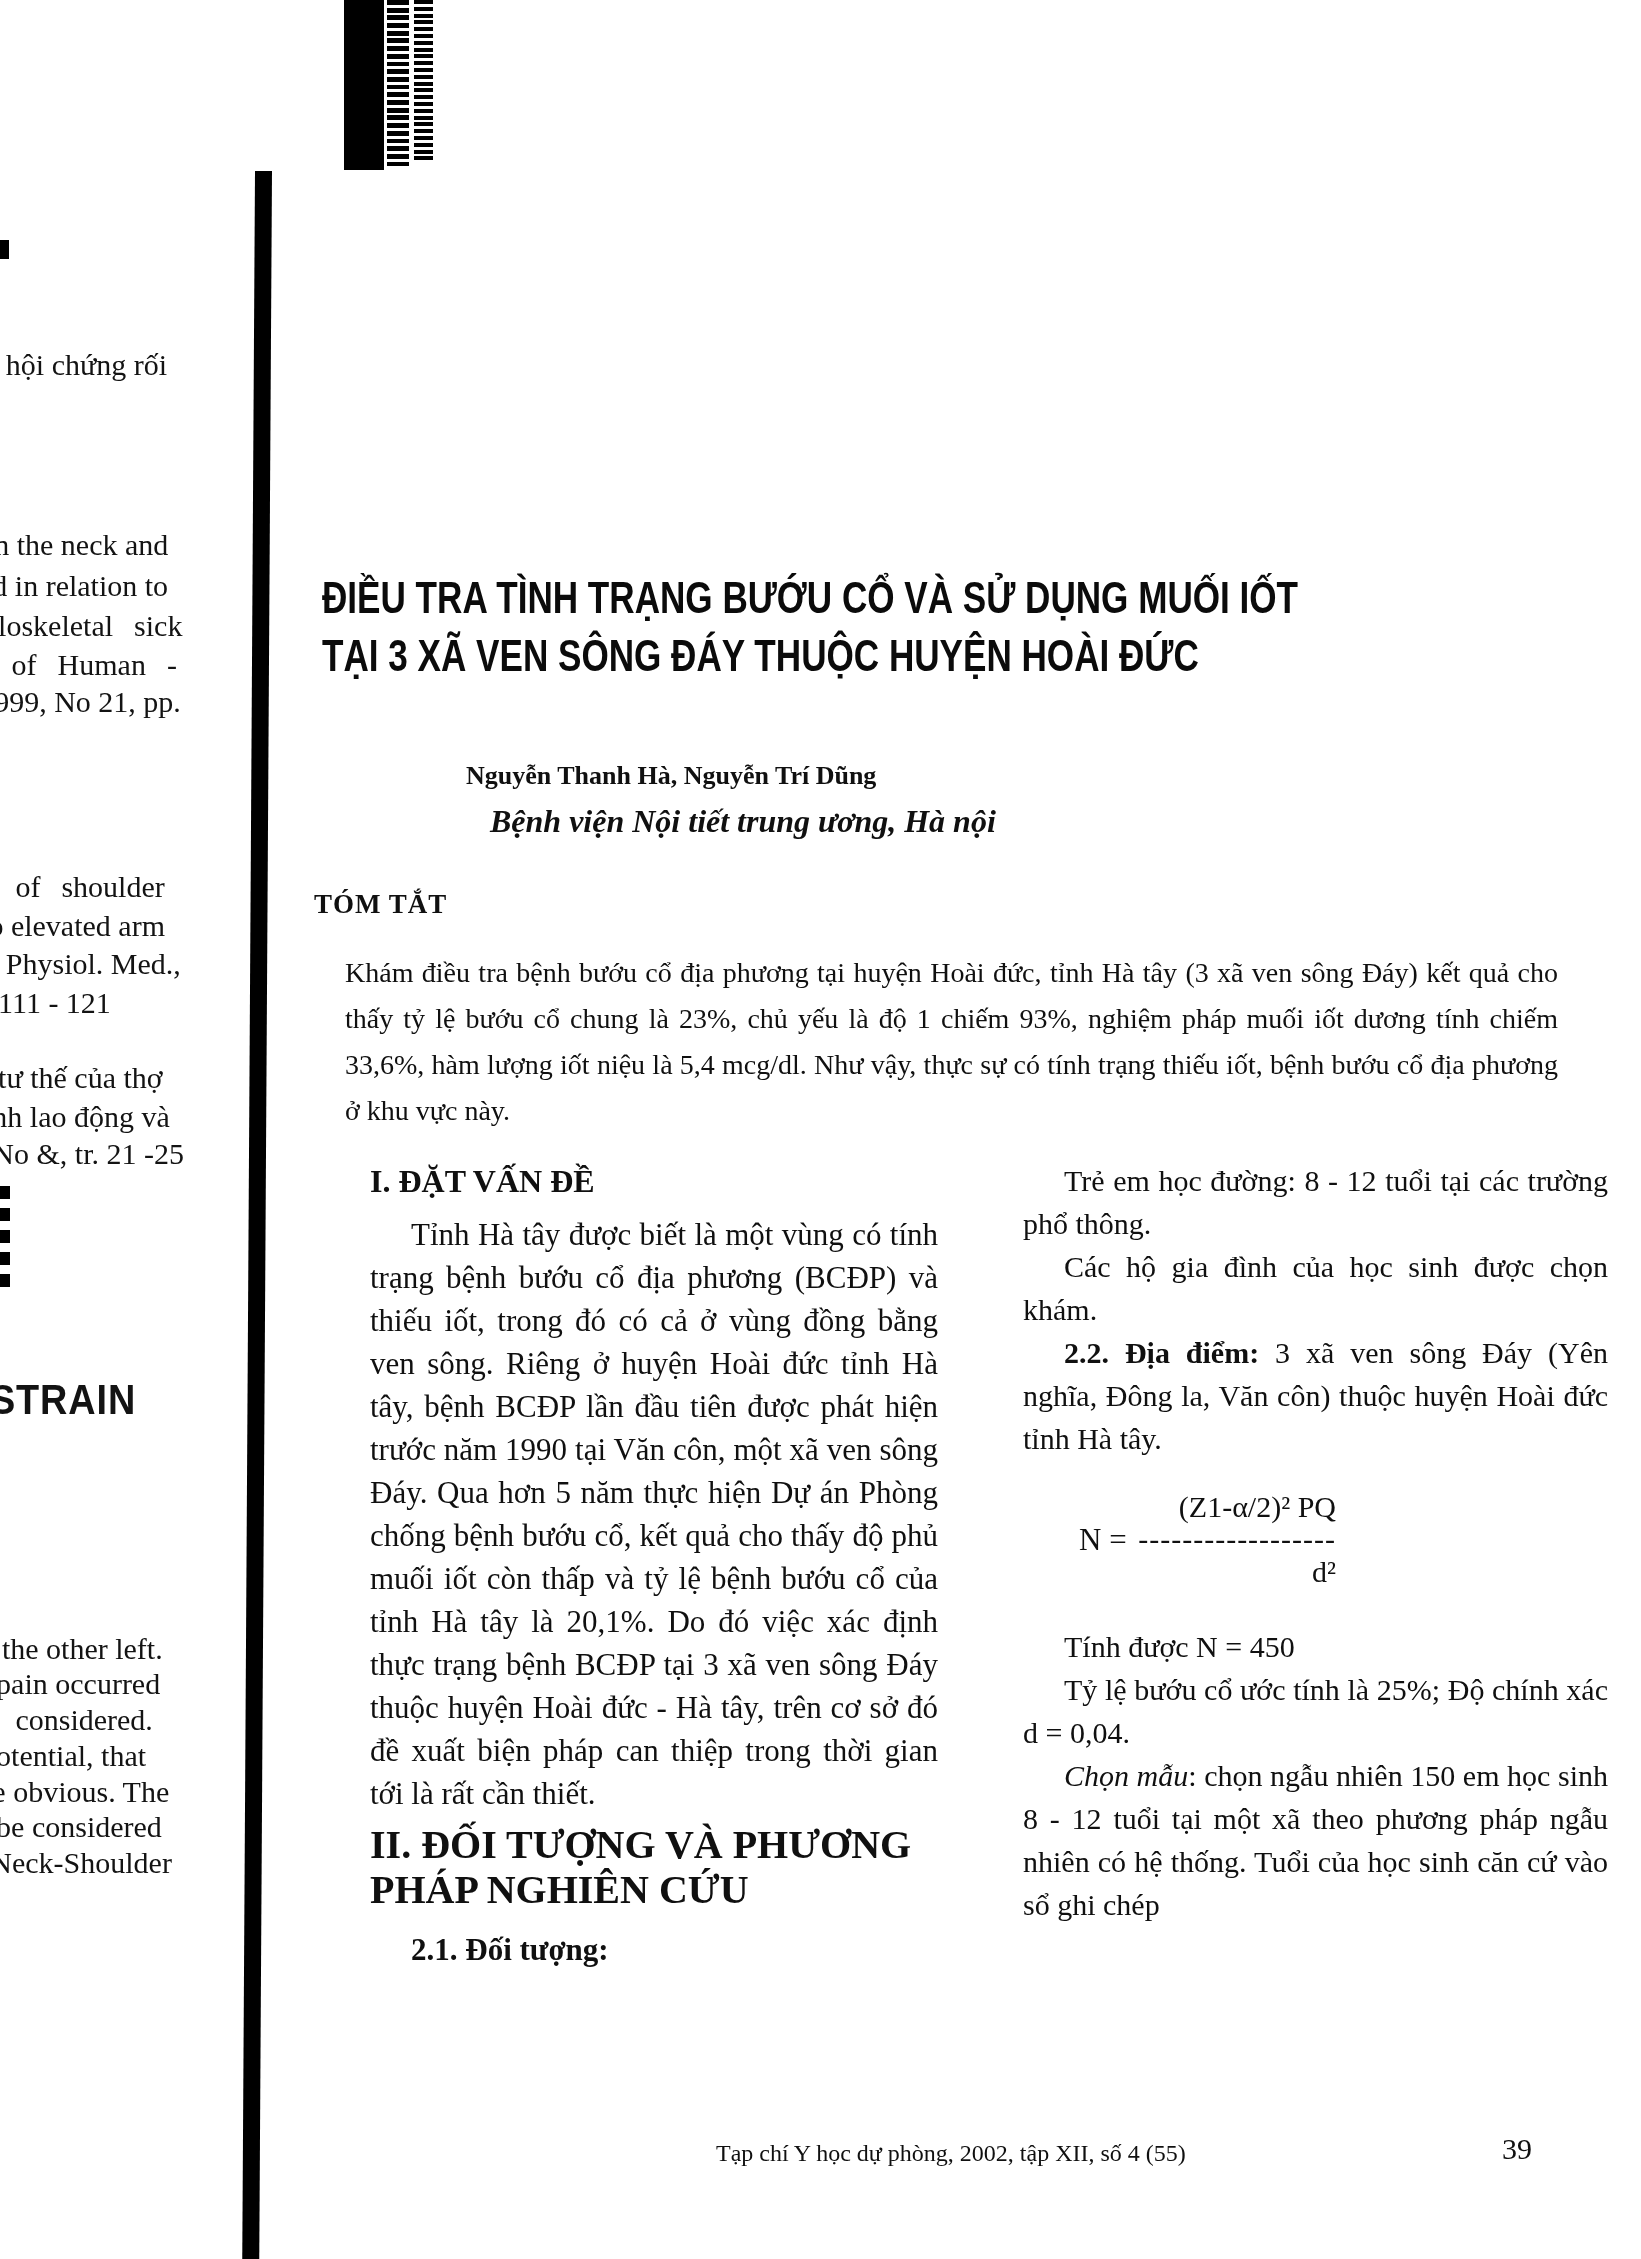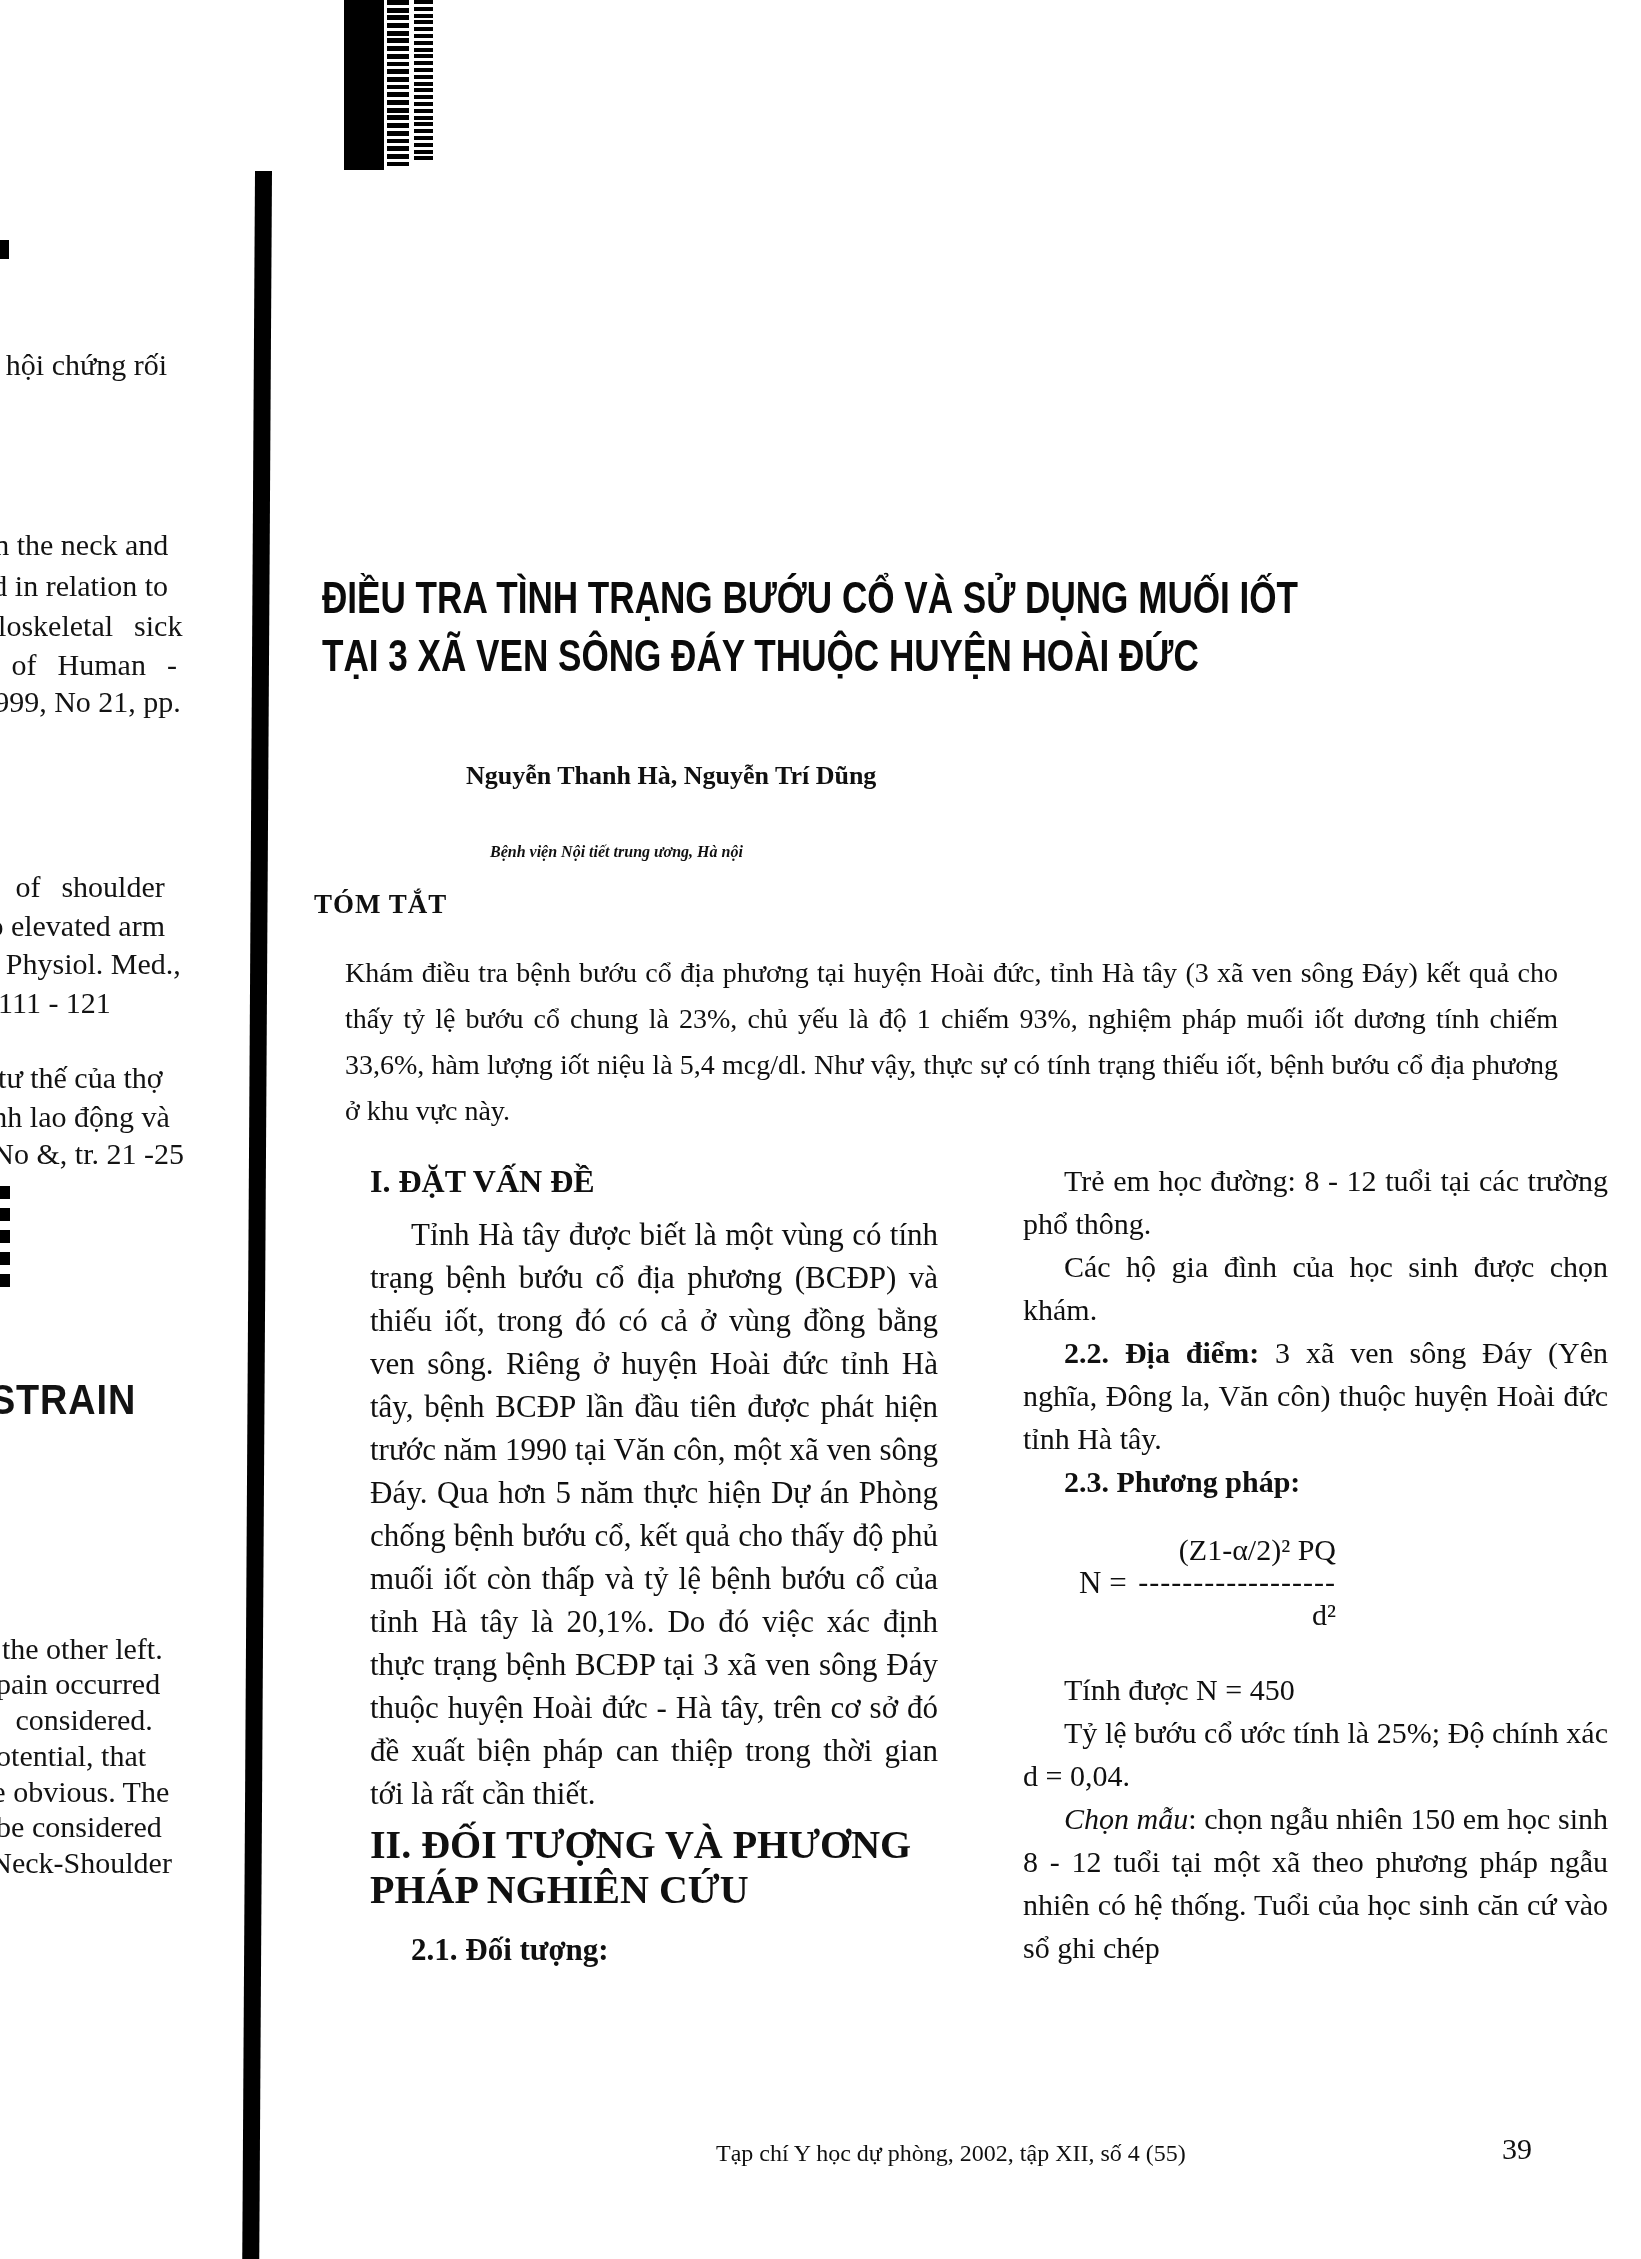--- a/index.html
+++ b/index.html
@@ -19,21 +19,21 @@
   .dash-mark   { position:absolute; left:0; top:1186px; width:9.7px; height:102px;
                  background:repeating-linear-gradient(180deg,#000 0 12.6px, transparent 12.6px 22px); }
 
   
   .title-line {
     position:absolute; left:322px; font-family:"Liberation Sans", sans-serif;
     font-weight:bold; font-size:45px; line-height:1; white-space:nowrap;
     transform:scaleX(0.78); transform-origin:left top; color:#0b0b0b;
   }
   .authors     { position:absolute; left:466px; top:761px; font-weight:bold; font-size:26px; white-space:nowrap; }
-  .affiliation { position:absolute; left:490px; top:803px; font-weight:bold; font-style:italic; font-size:16px; white-space:nowrap;margin-top:40px; }
+  .affiliation { position:absolute; left:490px; top:803px; font-weight:bold; font-style:italic; font-size:32px; white-space:nowrap; }
   .abstract-heading { position:absolute; left:314px; top:889px; font-weight:bold; font-size:27px; letter-spacing:1px; }
   .abstract    { position:absolute; left:345px; top:950px; width:1213px;
                  font-size:28px; line-height:46px; text-align:justify; }
 
   
   .col { position:absolute; top:1159px; text-align:justify;font-family:Liberation Serif, serif; }
   .col-left  { left:370px;  width:568px; font-size:31px; line-height:43px; }
   .col-right { left:981px; width:585px; font-size:30px; line-height:43px;margin-left:42px; }
   .sec-heading   { font-weight:bold; font-size:32px; line-height:44px; margin:0 0 9.7px 0; text-align:left; }
   .sec-heading-2 { font-weight:bold; font-size:40px; line-height:45px; margin:7.7px 0 15.4px 0; text-align:left; }
@@ -108,21 +108,20 @@
     <div class="sec-heading">I. ĐẶT VẤN ĐỀ</div>
     <p class="indent">Tỉnh Hà tây được biết là một vùng có tính trạng bệnh bướu cổ địa phương (BCĐP) và thiếu iốt, trong đó có cả ở vùng đồng bằng ven sông. Riêng ở huyện Hoài đức tỉnh Hà tây, bệnh BCĐP lần đầu tiên được phát hiện trước năm 1990 tại Văn côn, một xã ven sông Đáy. Qua hơn 5 năm thực hiện Dự án Phòng chống bệnh bướu cổ, kết quả cho thấy độ phủ muối iốt còn thấp và tỷ lệ bệnh bướu cổ của tỉnh Hà tây là 20,1%. Do đó việc xác định thực trạng bệnh BCĐP tại 3 xã ven sông Đáy thuộc huyện Hoài đức - Hà tây, trên cơ sở đó đề xuất biện pháp can thiệp trong thời gian tới là rất cần thiết.</p>
     <div class="sec-heading-2">II. ĐỐI TƯỢNG VÀ PHƯƠNG PHÁP NGHIÊN CỨU</div>
     <p class="indent sub-heading">2.1. Đối tượng:</p>
   </div>
 
   <div class="col col-right">
     <p class="indent">Trẻ em học đường: 8 - 12 tuổi tại các trường phổ thông.</p>
     <p class="indent">Các hộ gia đình của học sinh được chọn khám.</p>
     <p class="indent"><span class="b">2.2. Địa điểm:</span><span> 3 xã ven sông Đáy (Yên nghĩa, Đông la, Văn côn) thuộc huyện Hoài đức tỉnh Hà tây.</span></p>
-    <p class="indent b">2.3. Phương pháp:</p>
 
     <div class="formula">
       <span class="formula-lhs">N =</span>
       <span class="frac">
         <span class="frac-num">(Z1-α/2)² PQ</span>
         <span class="frac-bar">------------------</span>
         <span class="frac-den">d²</span>
       </span>
     </div>
 

